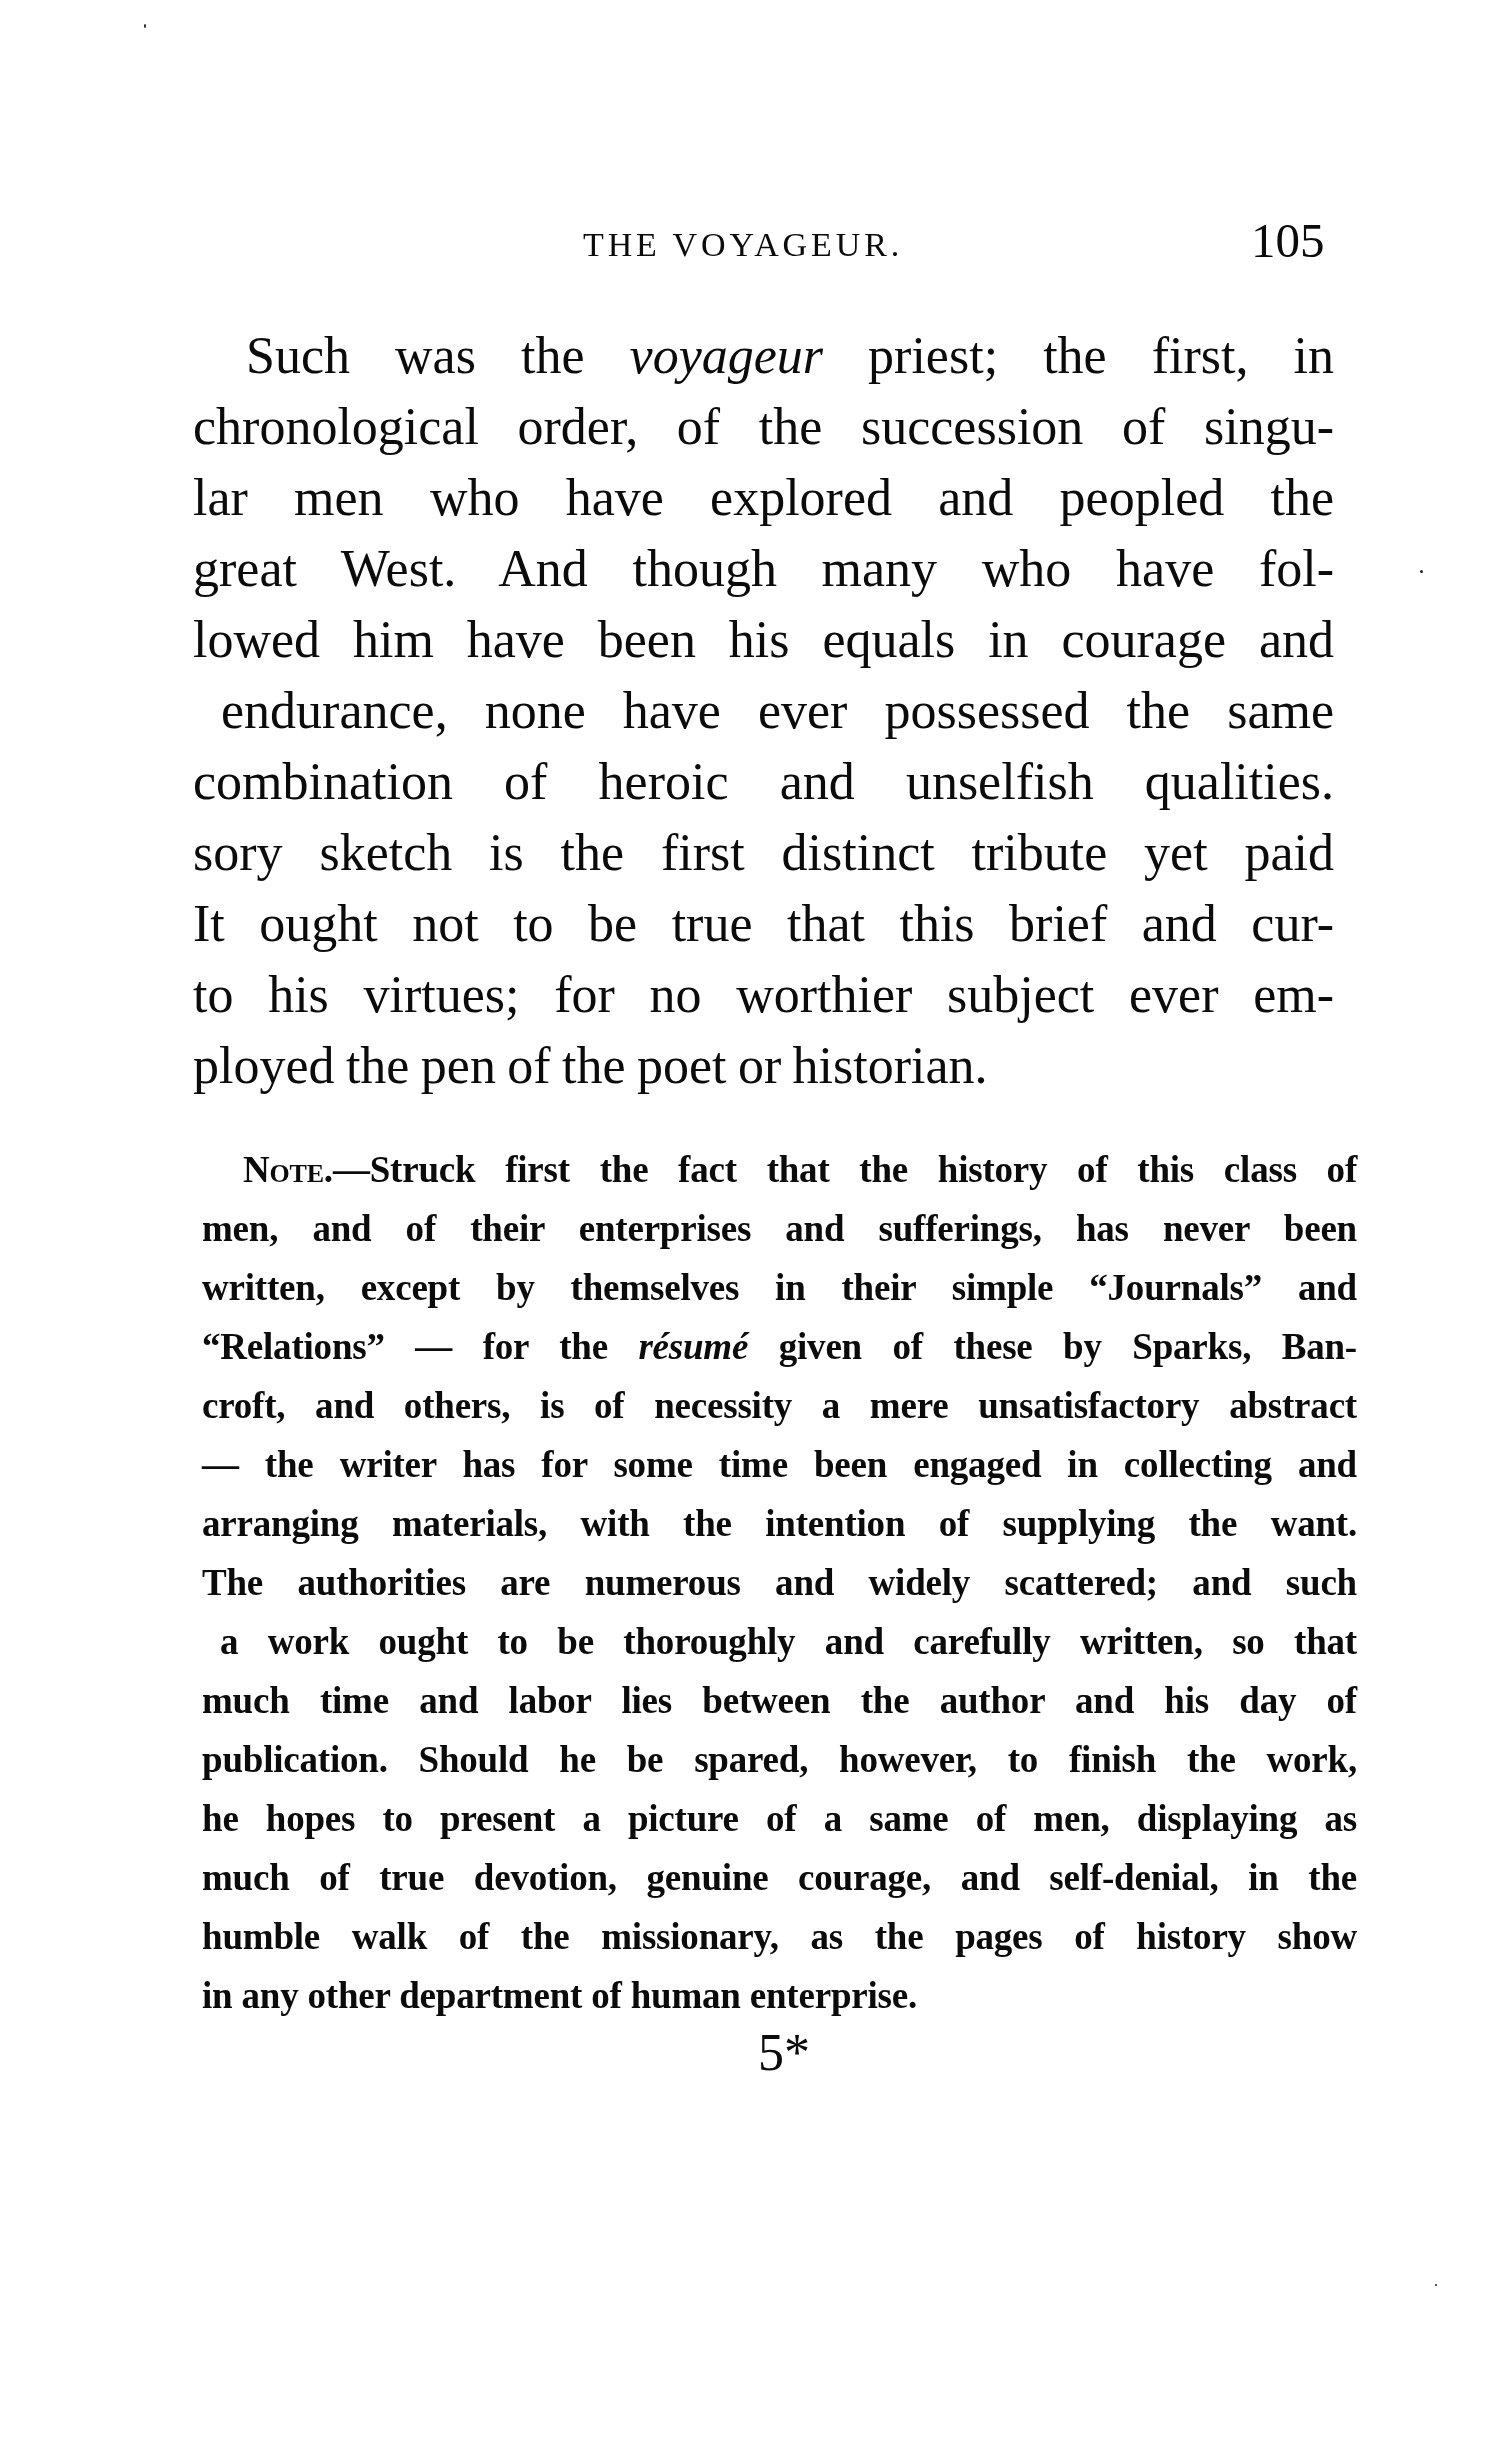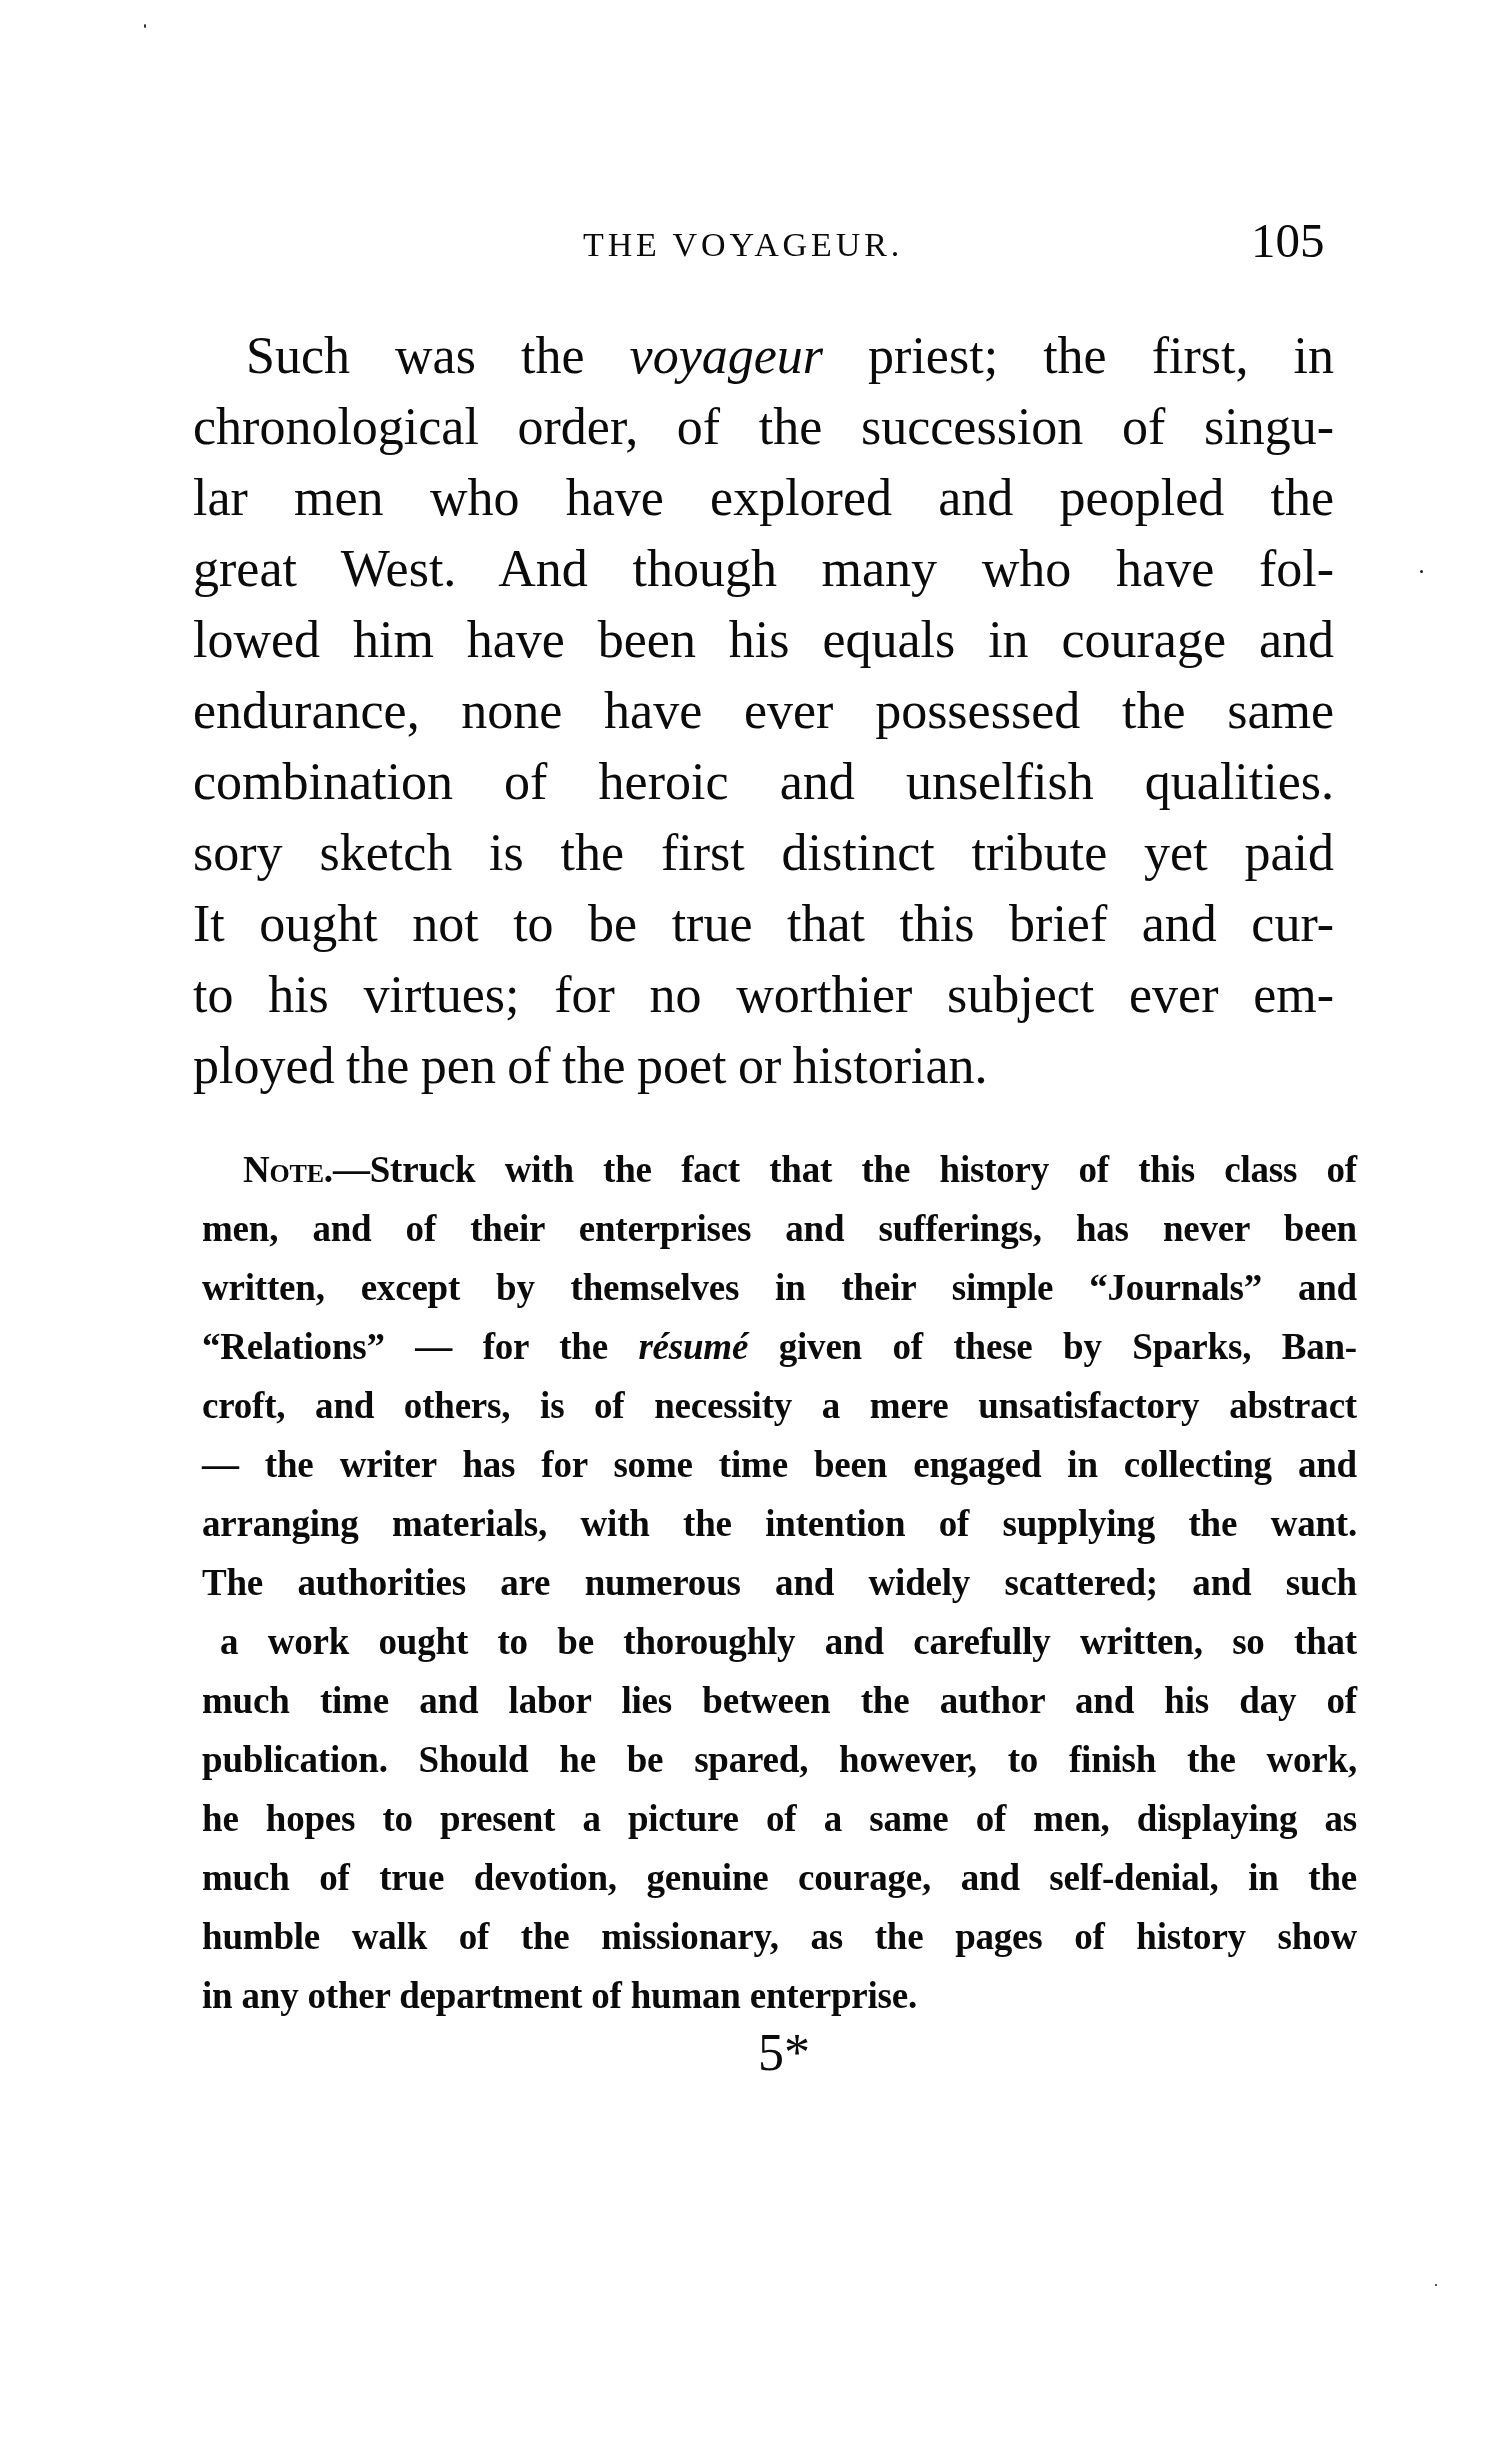--- a/index.html
+++ b/index.html
@@ -35,30 +35,30 @@
 
   <div class="running-head">THE VOYAGEUR.</div>
   <div class="page-number">105</div>
 
   <div class="main">
     <div class="line indent" style="white-space: normal;"><span>Such was the </span><i>voyageur</i><span> priest; the first, in</span></div>
     <div class="line" style="white-space: normal;">chronological order, of the succession of singu-</div>
     <div class="line" style="white-space: normal;">lar men who have explored and peopled the</div>
     <div class="line" style="white-space: normal;">great West.  And though many who have fol-</div>
     <div class="line" style="white-space: normal;">lowed him have been his equals in courage and</div>
-    <div class="line" style="white-space: normal;">endurance, none have ever possessed the same</div>
+    <div class="line" style="white-space: normal; margin-left: 28px;">endurance, none have ever possessed the same</div>
     <div class="line" style="white-space: normal;">combination of heroic and unselfish qualities.</div>
     <div class="line" style="white-space: normal;">sory sketch is the first distinct tribute yet paid</div>
     <div class="line" style="white-space: normal;">It ought not to be true that this brief and cur-</div>
     <div class="line" style="white-space: normal;">to his virtues; for no worthier subject ever em-</div>
     <div class="line last" style="white-space: normal;">ployed the pen of the poet or historian.</div>
   </div>
 
   <div class="note">
-    <div class="line indent" style="white-space: normal;"><span class="sc">Note.</span><span>—Struck with the fact that the history of this class of</span></div>
+    <div class="line indent" style="white-space: normal;"><span class="sc">Note.</span><span>—Struck first the fact that the history of this class of</span></div>
     <div class="line" style="white-space: normal;">men, and of their enterprises and sufferings, has never been</div>
     <div class="line" style="white-space: normal;">written, except by themselves in their simple “Journals” and</div>
     <div class="line" style="white-space: normal;"><span>“Relations” — for the </span><i>résumé</i><span> given of these by Sparks, Ban-</span></div>
     <div class="line" style="white-space: normal;">croft, and others, is of necessity a mere unsatisfactory abstract</div>
     <div class="line" style="white-space: normal;">— the writer has for some time been engaged in collecting and</div>
     <div class="line" style="white-space: normal;">arranging materials, with the intention of supplying the want.</div>
     <div class="line" style="white-space: normal;">The authorities are numerous and widely scattered; and such</div>
     <div class="line" style="white-space: normal; margin-left: 18px;">a work ought to be thoroughly and carefully written, so that</div>
     <div class="line" style="white-space: normal;">much time and labor lies between the author and his day of</div>
     <div class="line" style="white-space: normal;">publication.  Should he be spared, however, to finish the work,</div>

